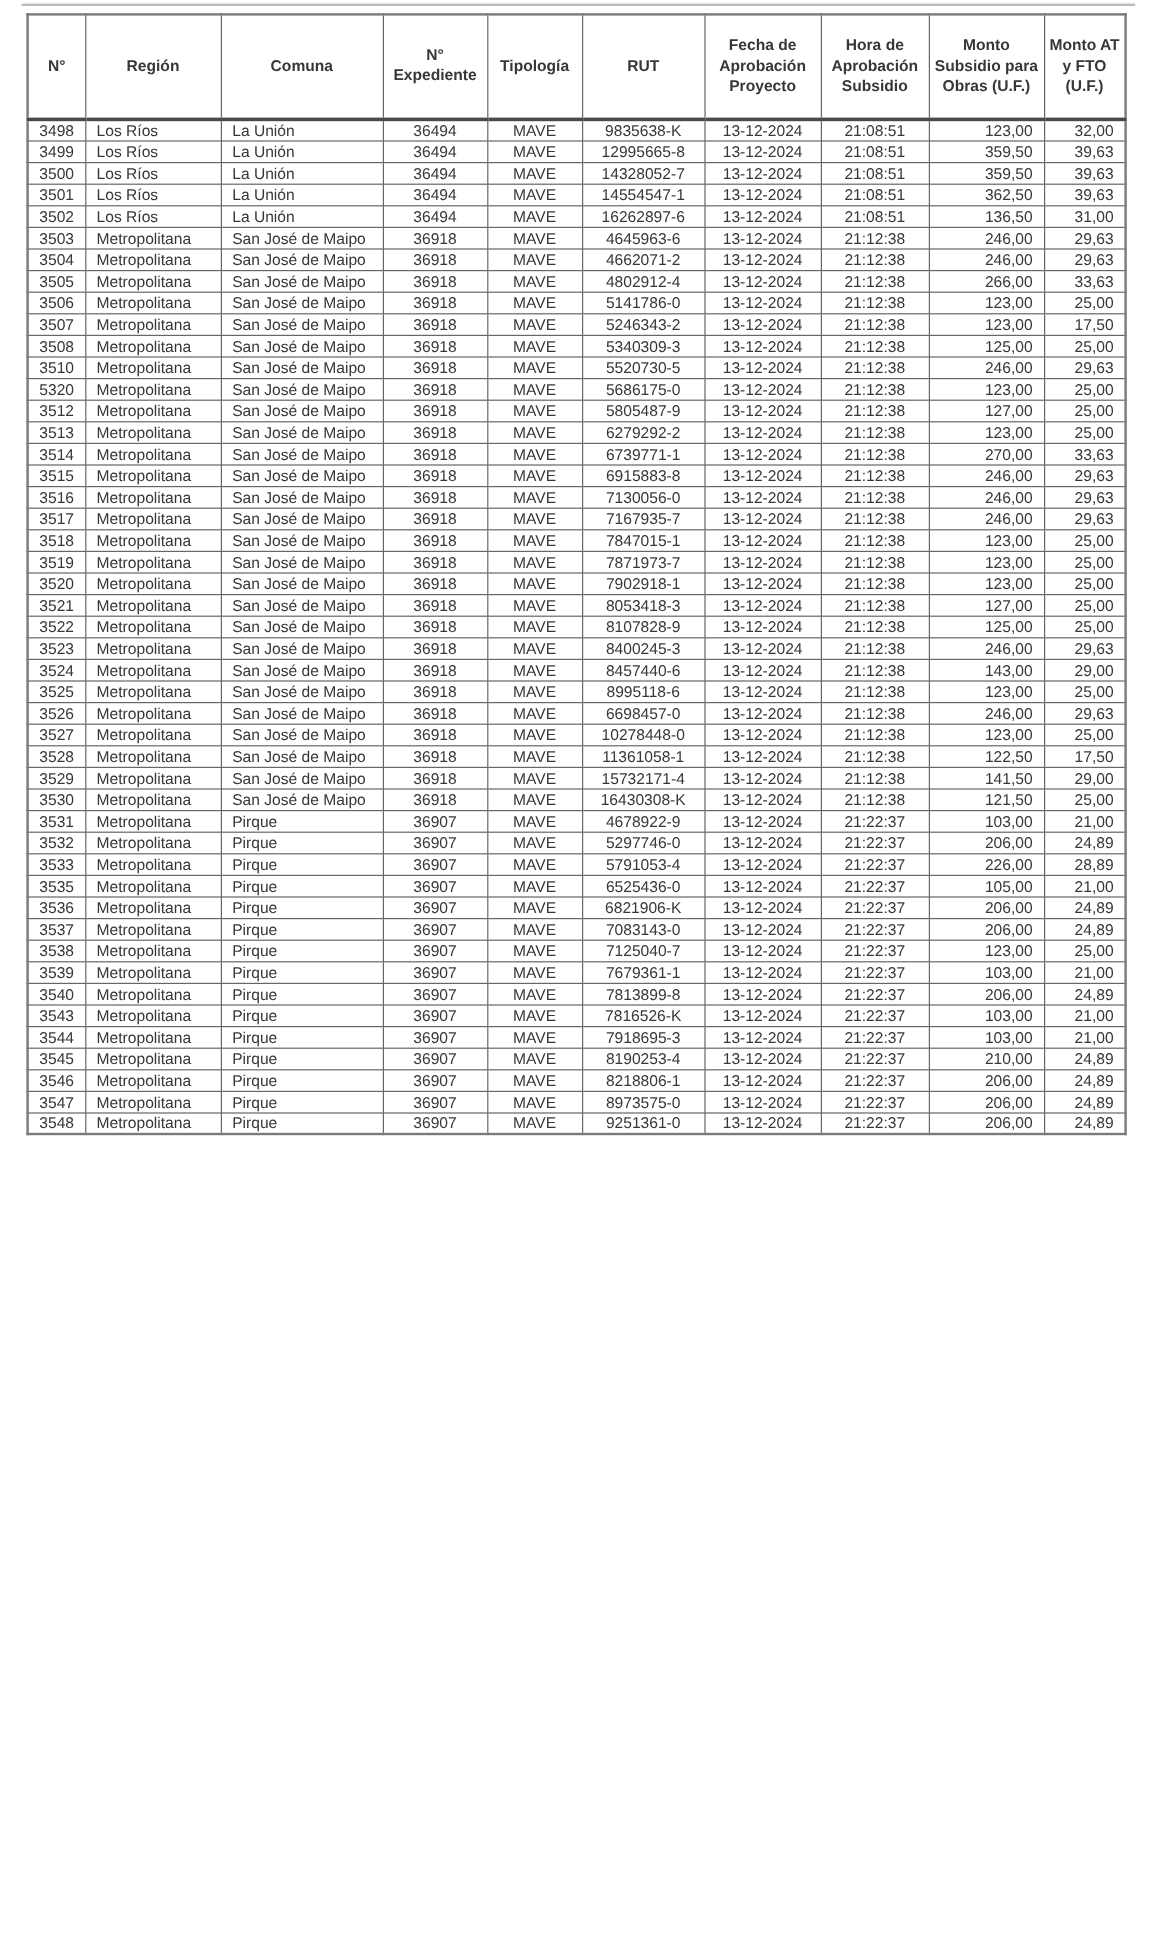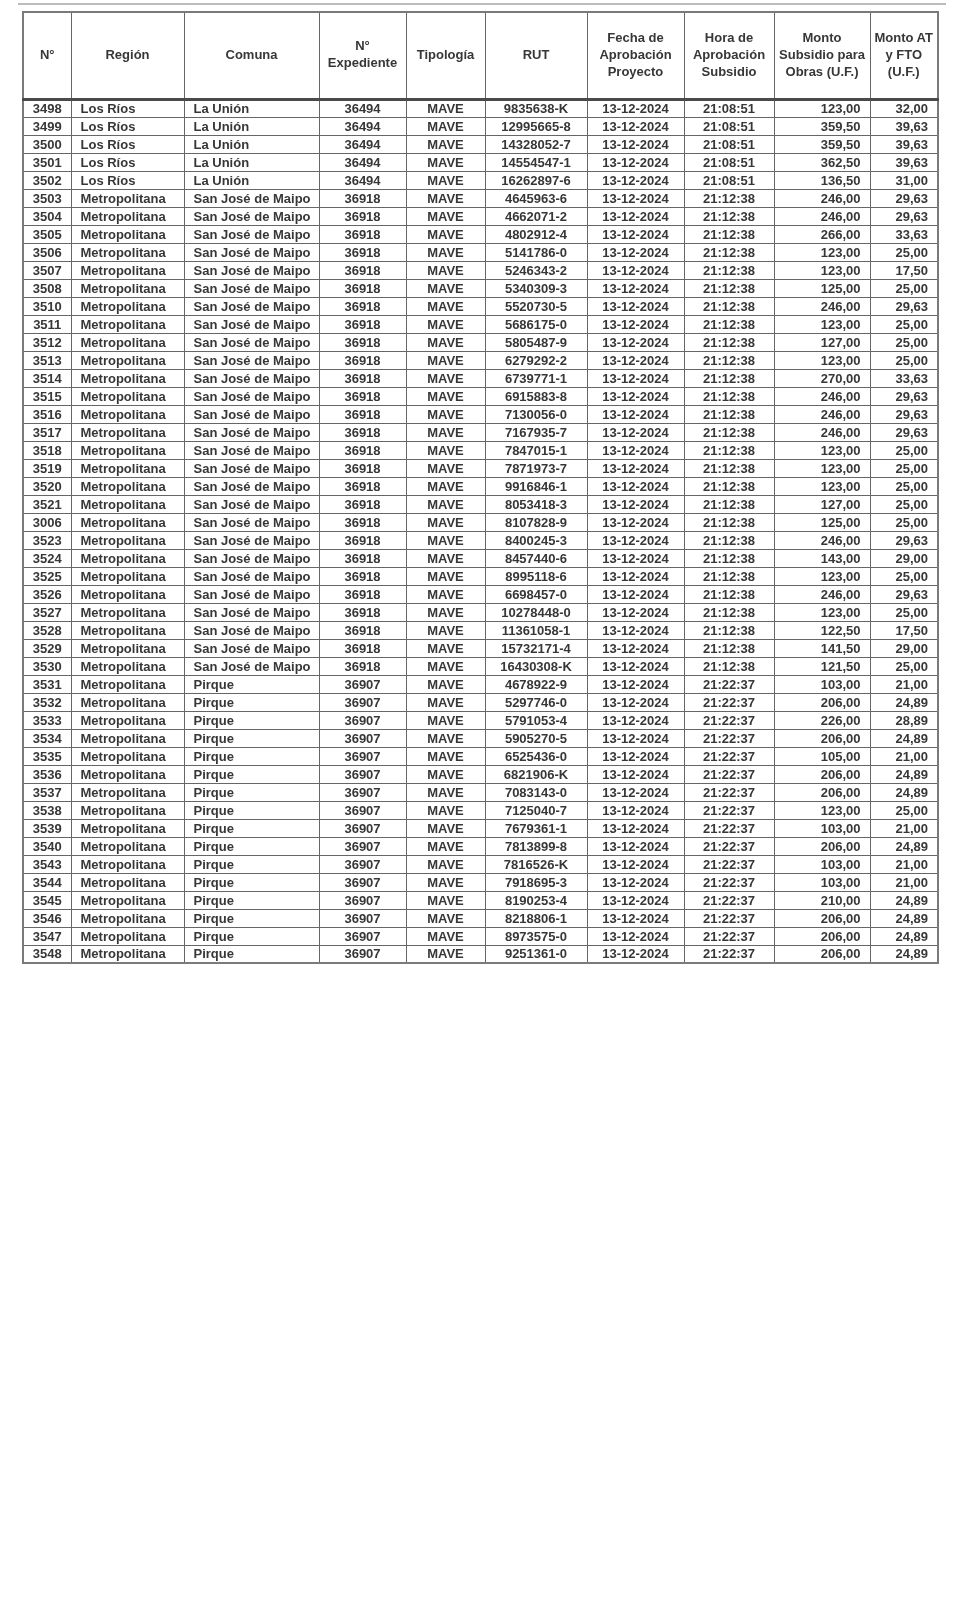--- a/index.html
+++ b/index.html
@@ -45,21 +45,20 @@
     font-weight: bold;
     line-height: 1.3;
     text-align: center;
     vertical-align: middle;
     padding: 4px 2px;
     white-space: normal;
     border-bottom: 3px solid #4a4a4a;
   }
   .approval-table tbody tr {
     height: 18px;
-    font-weight: bold;
   }
   .approval-table td {
     font-size: 13px;
     vertical-align: middle;
     white-space: nowrap;
     padding: 0 4px;
     text-align: center;
   }
   
   .approval-table td:nth-child(2),
@@ -255,21 +254,21 @@
         <td>San José de Maipo</td>
         <td>36918</td>
         <td>MAVE</td>
         <td>5520730-5</td>
         <td>13-12-2024</td>
         <td>21:12:38</td>
         <td>246,00</td>
         <td>29,63</td>
       </tr>
       <tr>
-        <td>3511</td>
+        <td>5320</td>
         <td>Metropolitana</td>
         <td>San José de Maipo</td>
         <td>36918</td>
         <td>MAVE</td>
         <td>5686175-0</td>
         <td>13-12-2024</td>
         <td>21:12:38</td>
         <td>123,00</td>
         <td>25,00</td>
       </tr>
@@ -368,40 +367,40 @@
         <td>21:12:38</td>
         <td>123,00</td>
         <td>25,00</td>
       </tr>
       <tr>
         <td>3520</td>
         <td>Metropolitana</td>
         <td>San José de Maipo</td>
         <td>36918</td>
         <td>MAVE</td>
-        <td>9916846-1</td>
+        <td>7902918-1</td>
         <td>13-12-2024</td>
         <td>21:12:38</td>
         <td>123,00</td>
         <td>25,00</td>
       </tr>
       <tr>
         <td>3521</td>
         <td>Metropolitana</td>
         <td>San José de Maipo</td>
         <td>36918</td>
         <td>MAVE</td>
         <td>8053418-3</td>
         <td>13-12-2024</td>
         <td>21:12:38</td>
         <td>127,00</td>
         <td>25,00</td>
       </tr>
       <tr>
-        <td>3006</td>
+        <td>3522</td>
         <td>Metropolitana</td>
         <td>San José de Maipo</td>
         <td>36918</td>
         <td>MAVE</td>
         <td>8107828-9</td>
         <td>13-12-2024</td>
         <td>21:12:38</td>
         <td>125,00</td>
         <td>25,00</td>
       </tr>
@@ -529,32 +528,20 @@
         <td>3533</td>
         <td>Metropolitana</td>
         <td>Pirque</td>
         <td>36907</td>
         <td>MAVE</td>
         <td>5791053-4</td>
         <td>13-12-2024</td>
         <td>21:22:37</td>
         <td>226,00</td>
         <td>28,89</td>
-      </tr>
-      <tr>
-        <td>3534</td>
-        <td>Metropolitana</td>
-        <td>Pirque</td>
-        <td>36907</td>
-        <td>MAVE</td>
-        <td>5905270-5</td>
-        <td>13-12-2024</td>
-        <td>21:22:37</td>
-        <td>206,00</td>
-        <td>24,89</td>
       </tr>
       <tr>
         <td>3535</td>
         <td>Metropolitana</td>
         <td>Pirque</td>
         <td>36907</td>
         <td>MAVE</td>
         <td>6525436-0</td>
         <td>13-12-2024</td>
         <td>21:22:37</td>

